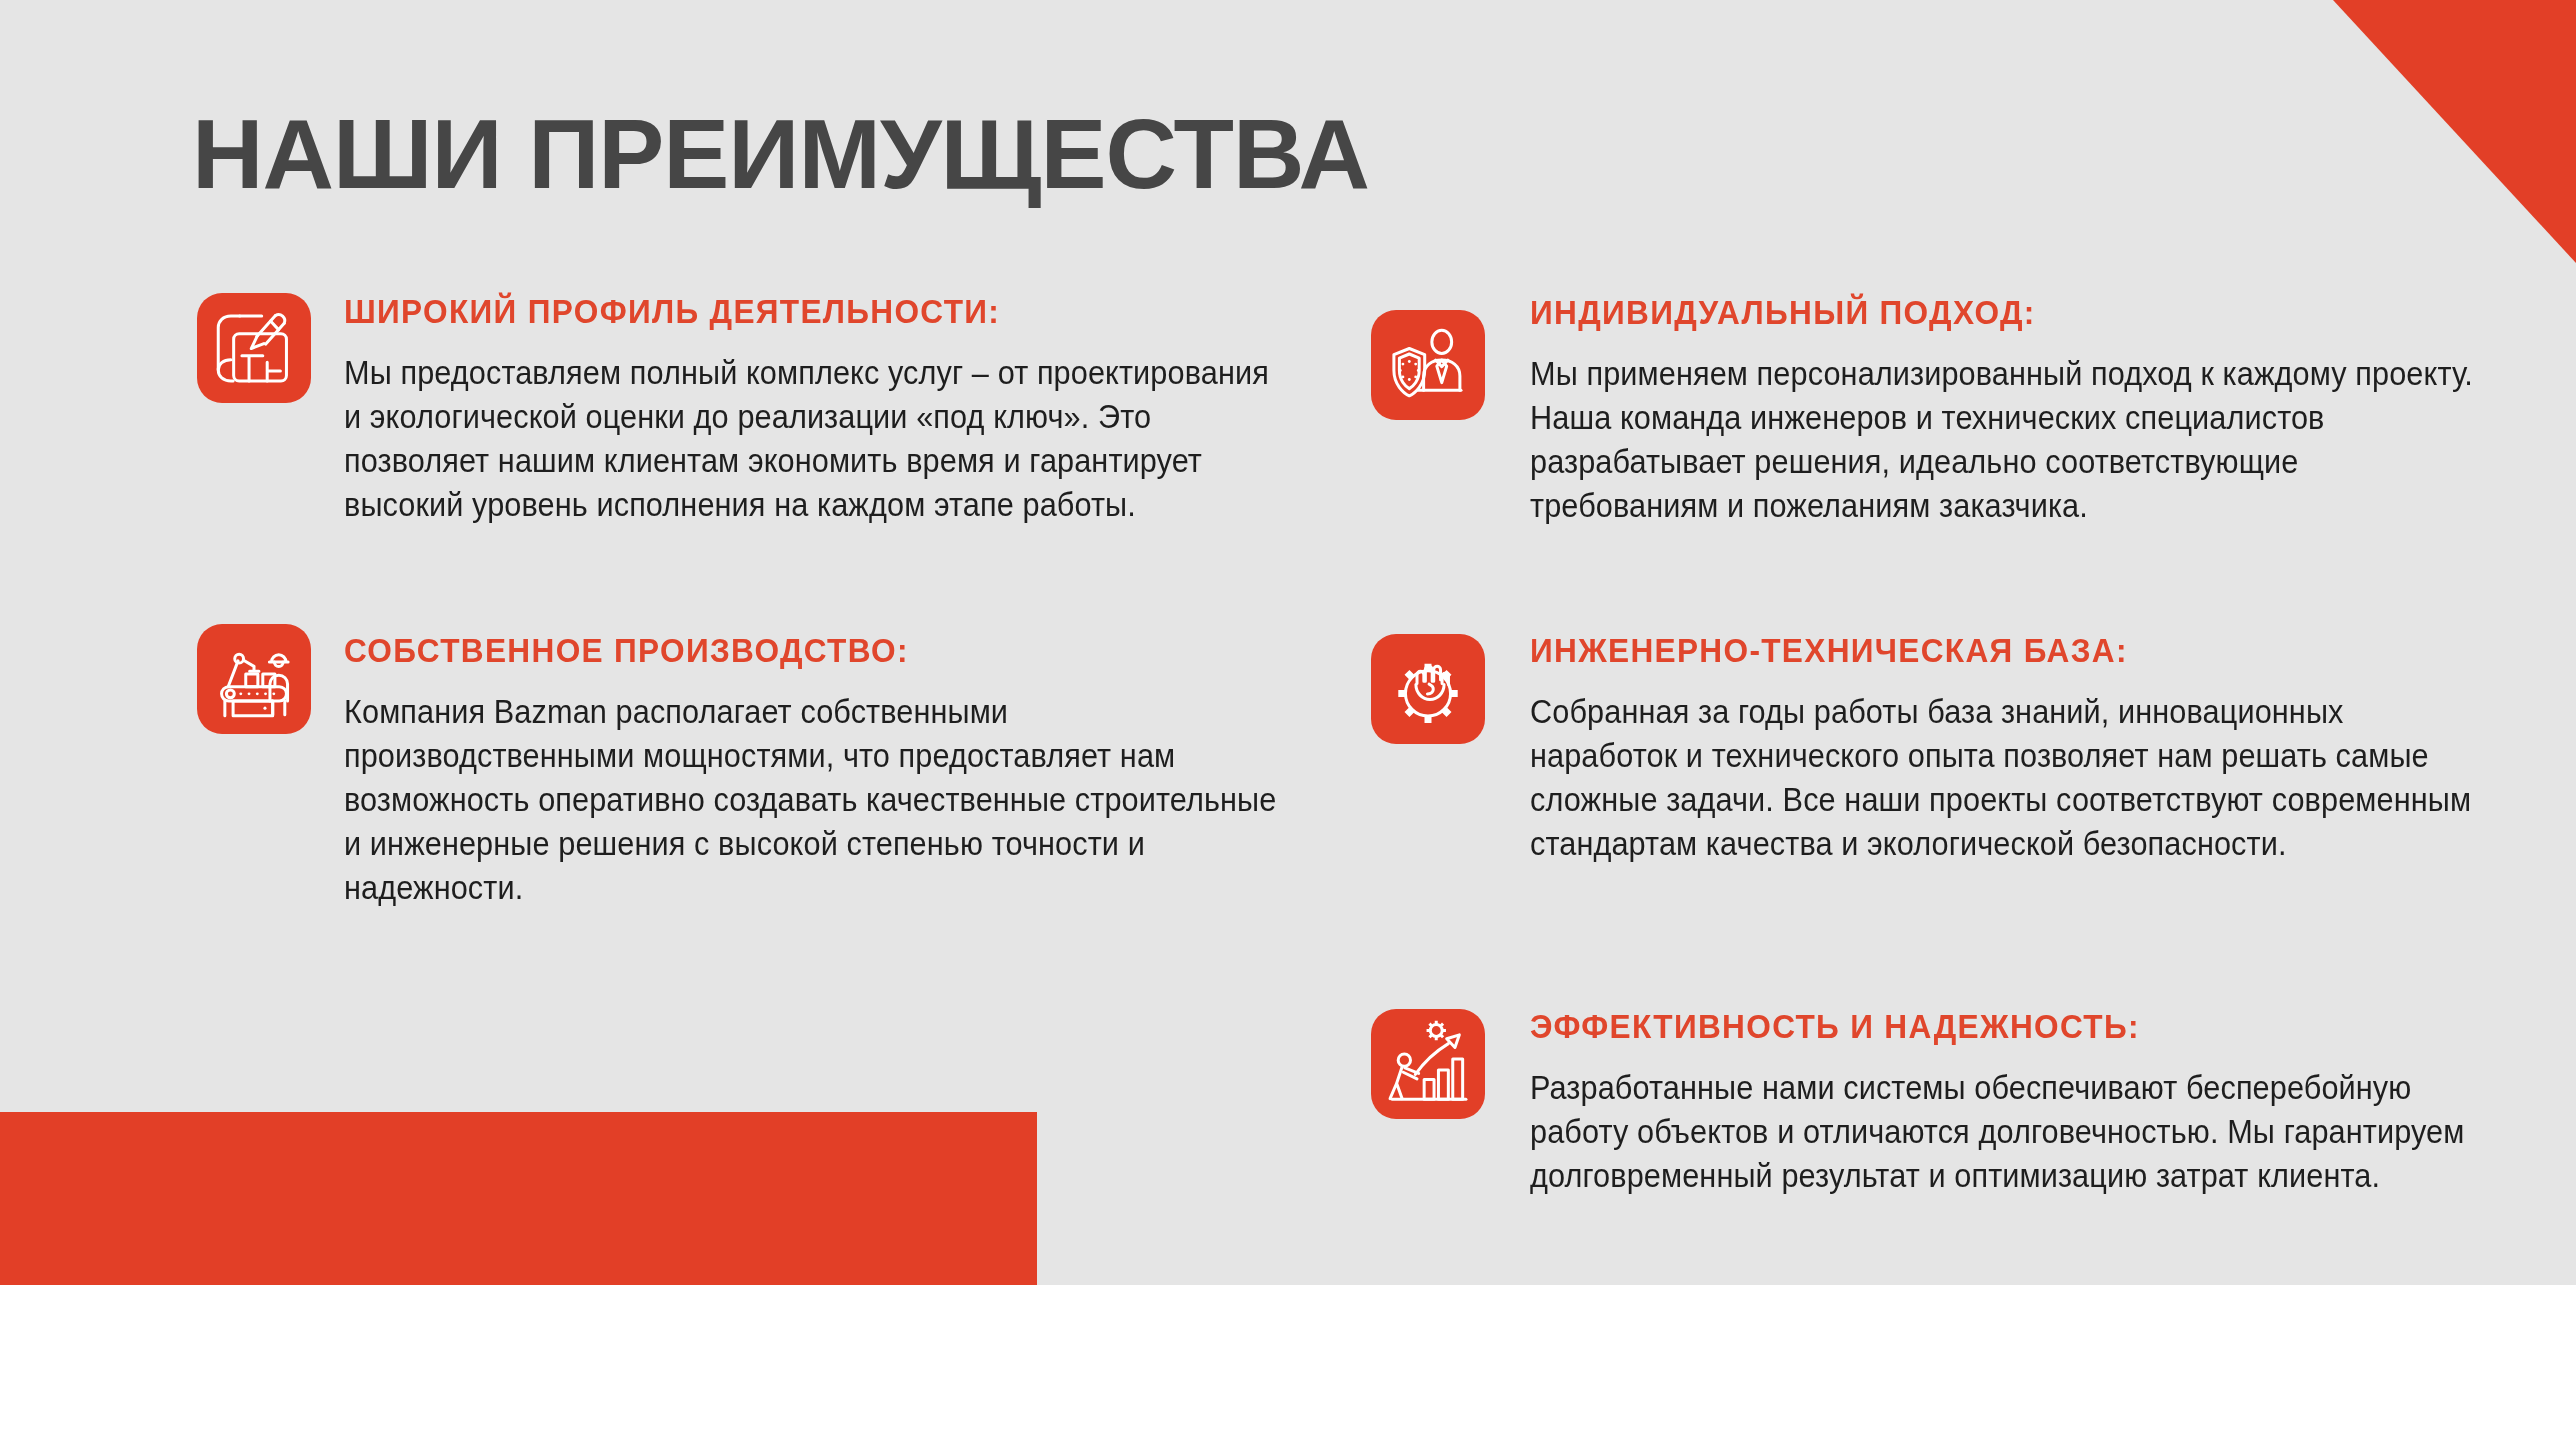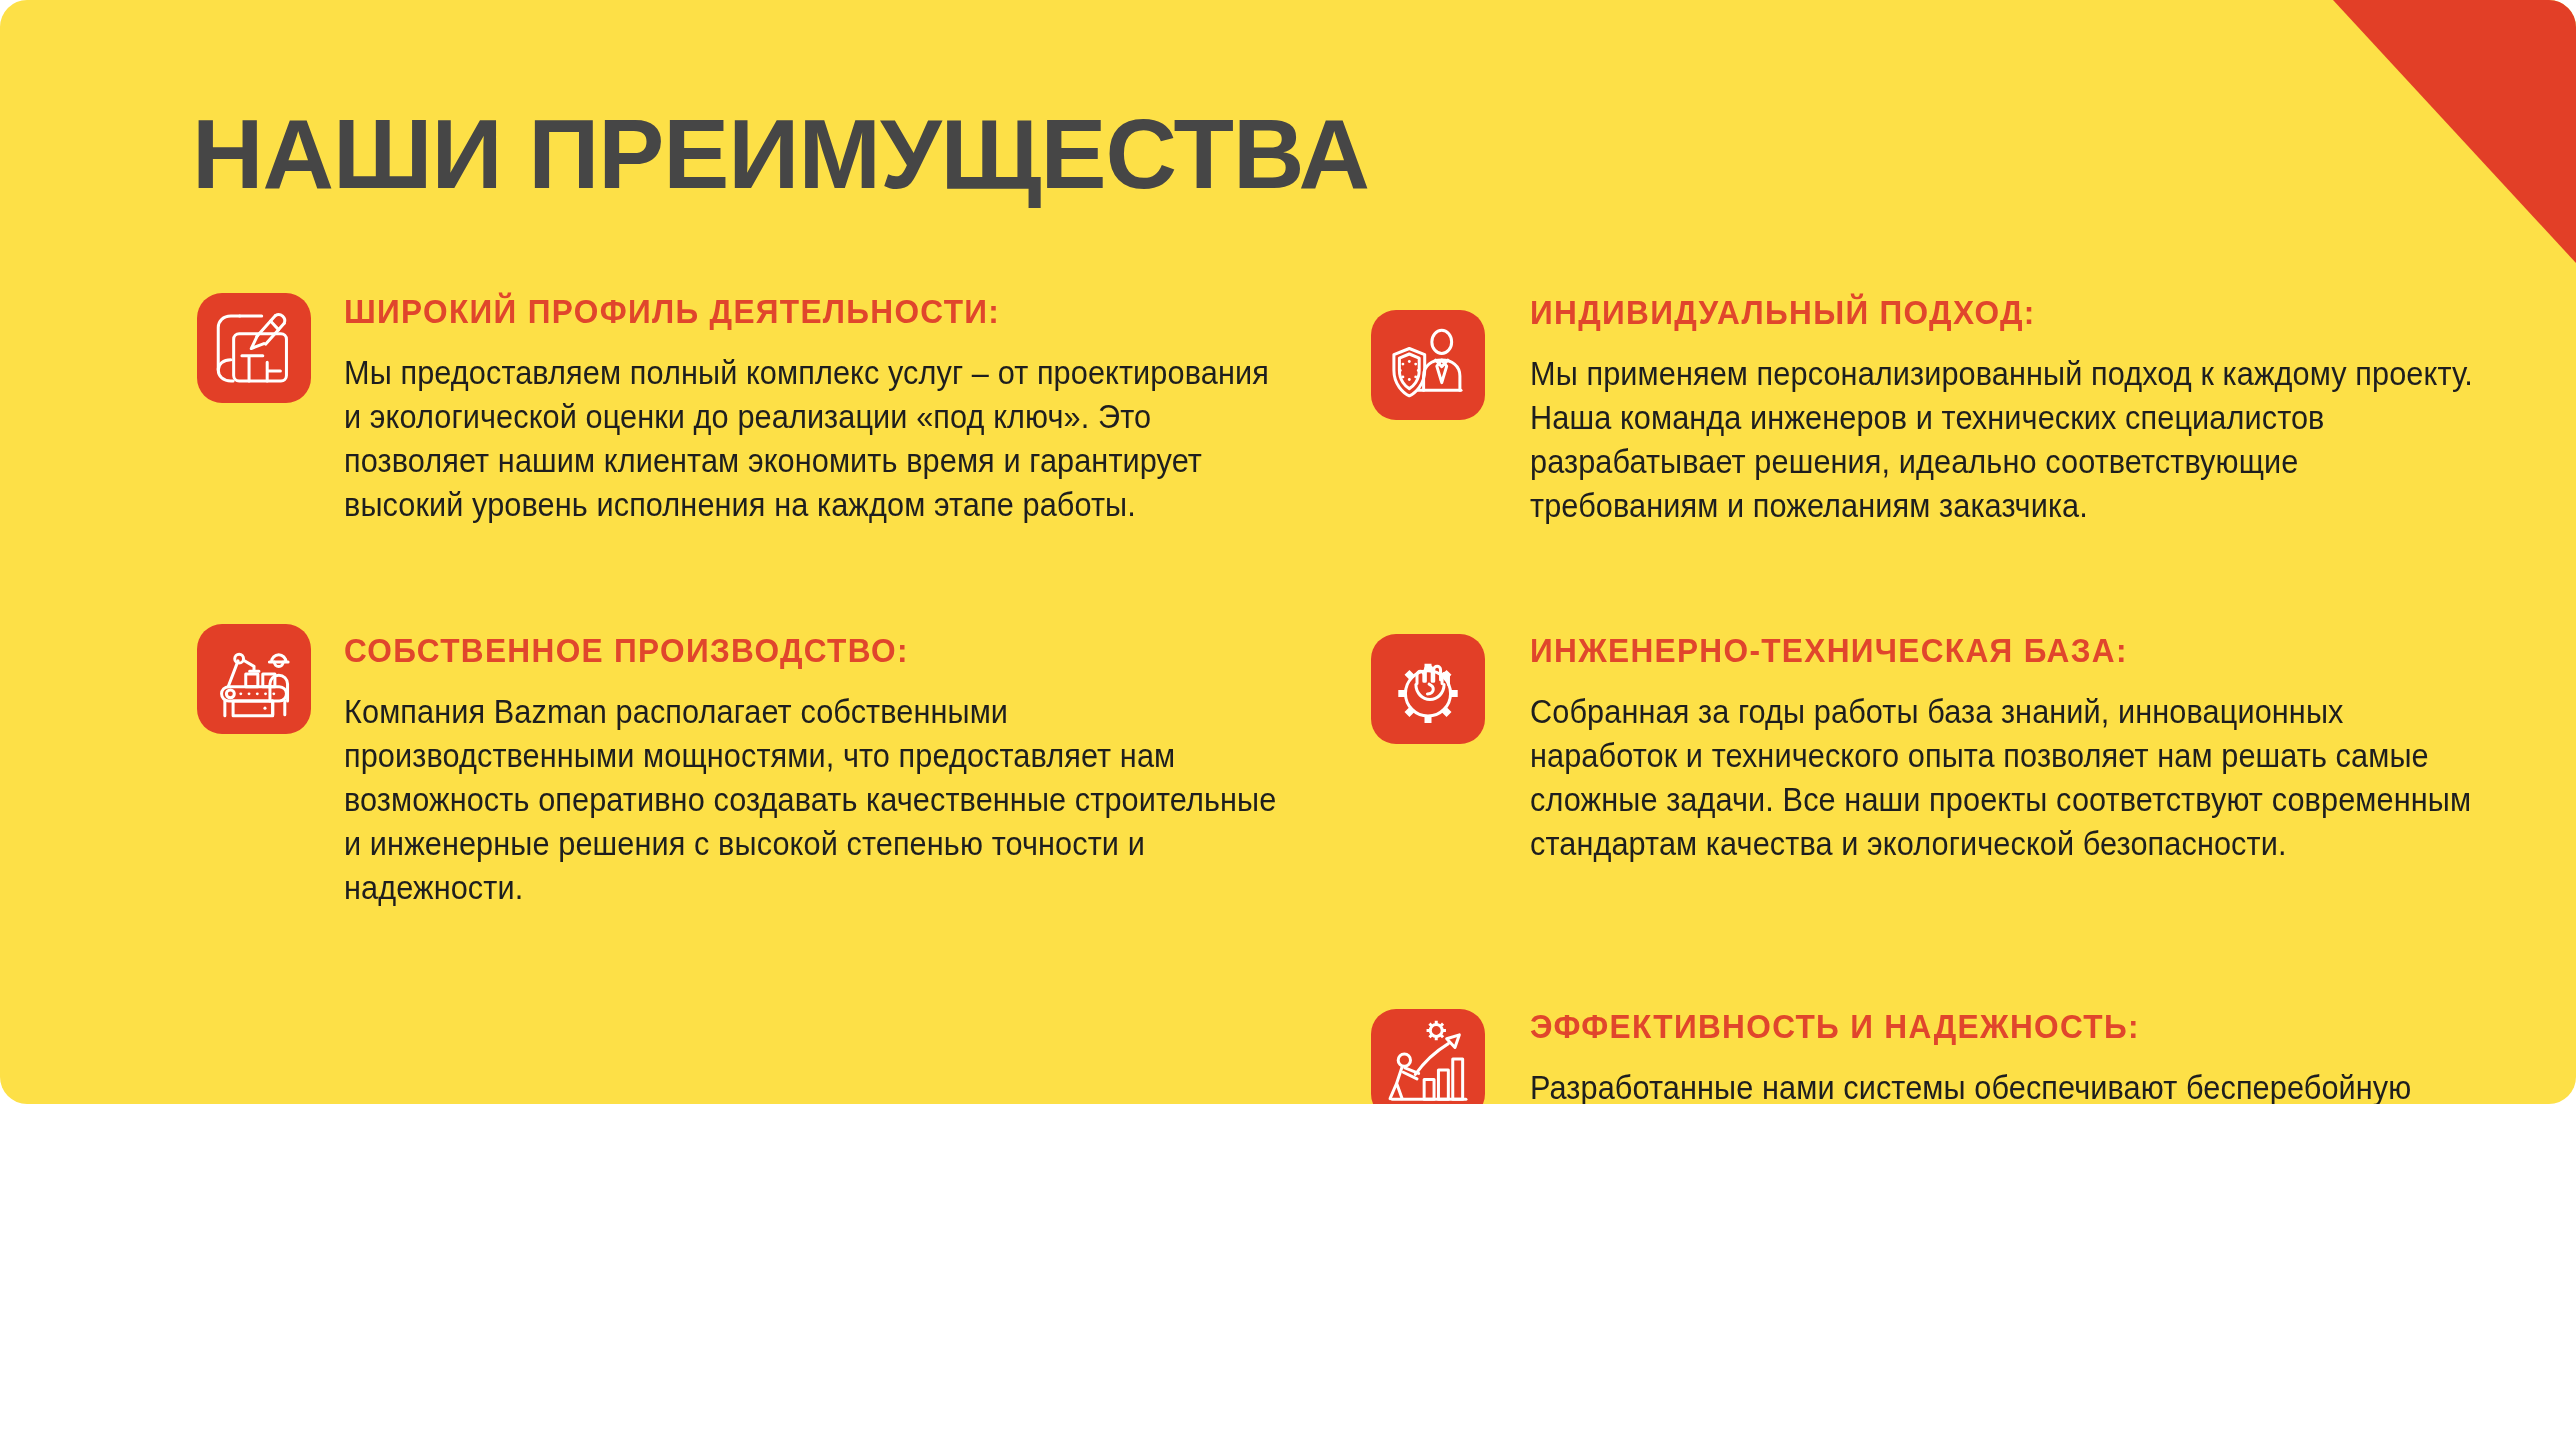--- a/index.html
+++ b/index.html
@@ -3,22 +3,22 @@
 <meta charset="utf-8">
 <style>
   html,body{margin:0;padding:0;}
   body{
     width:2576px;height:1449px;
     background:#ffffff;
     font-family:"Liberation Sans", sans-serif;
     -webkit-font-smoothing:antialiased;
   }
   .slide{
-    position:relative;width:2576px;height:1104px;
-    background:#fde047;overflow:hidden;border-radius:27px;
+    position:relative;width:2576px;height:1285px;
+    background:#e5e5e5;overflow:hidden;
   }
   
   .accent-bar{position:absolute;left:107px;top:0;width:13.5px;height:235px;background:#E2401F;background:var(--accent);}
   .corner-triangle{
     position:absolute;top:0;right:0;width:0;height:0;
     border-top:263px solid #E23F27;border-left:243px solid transparent;
   }
   .bottom-block{position:absolute;left:0;top:1112px;width:1037px;height:327px;background:#E23F27;}
   .bottom-strip{position:absolute;left:0;top:1439px;width:2576px;height:9.7px;background:#ffffff;}
 

